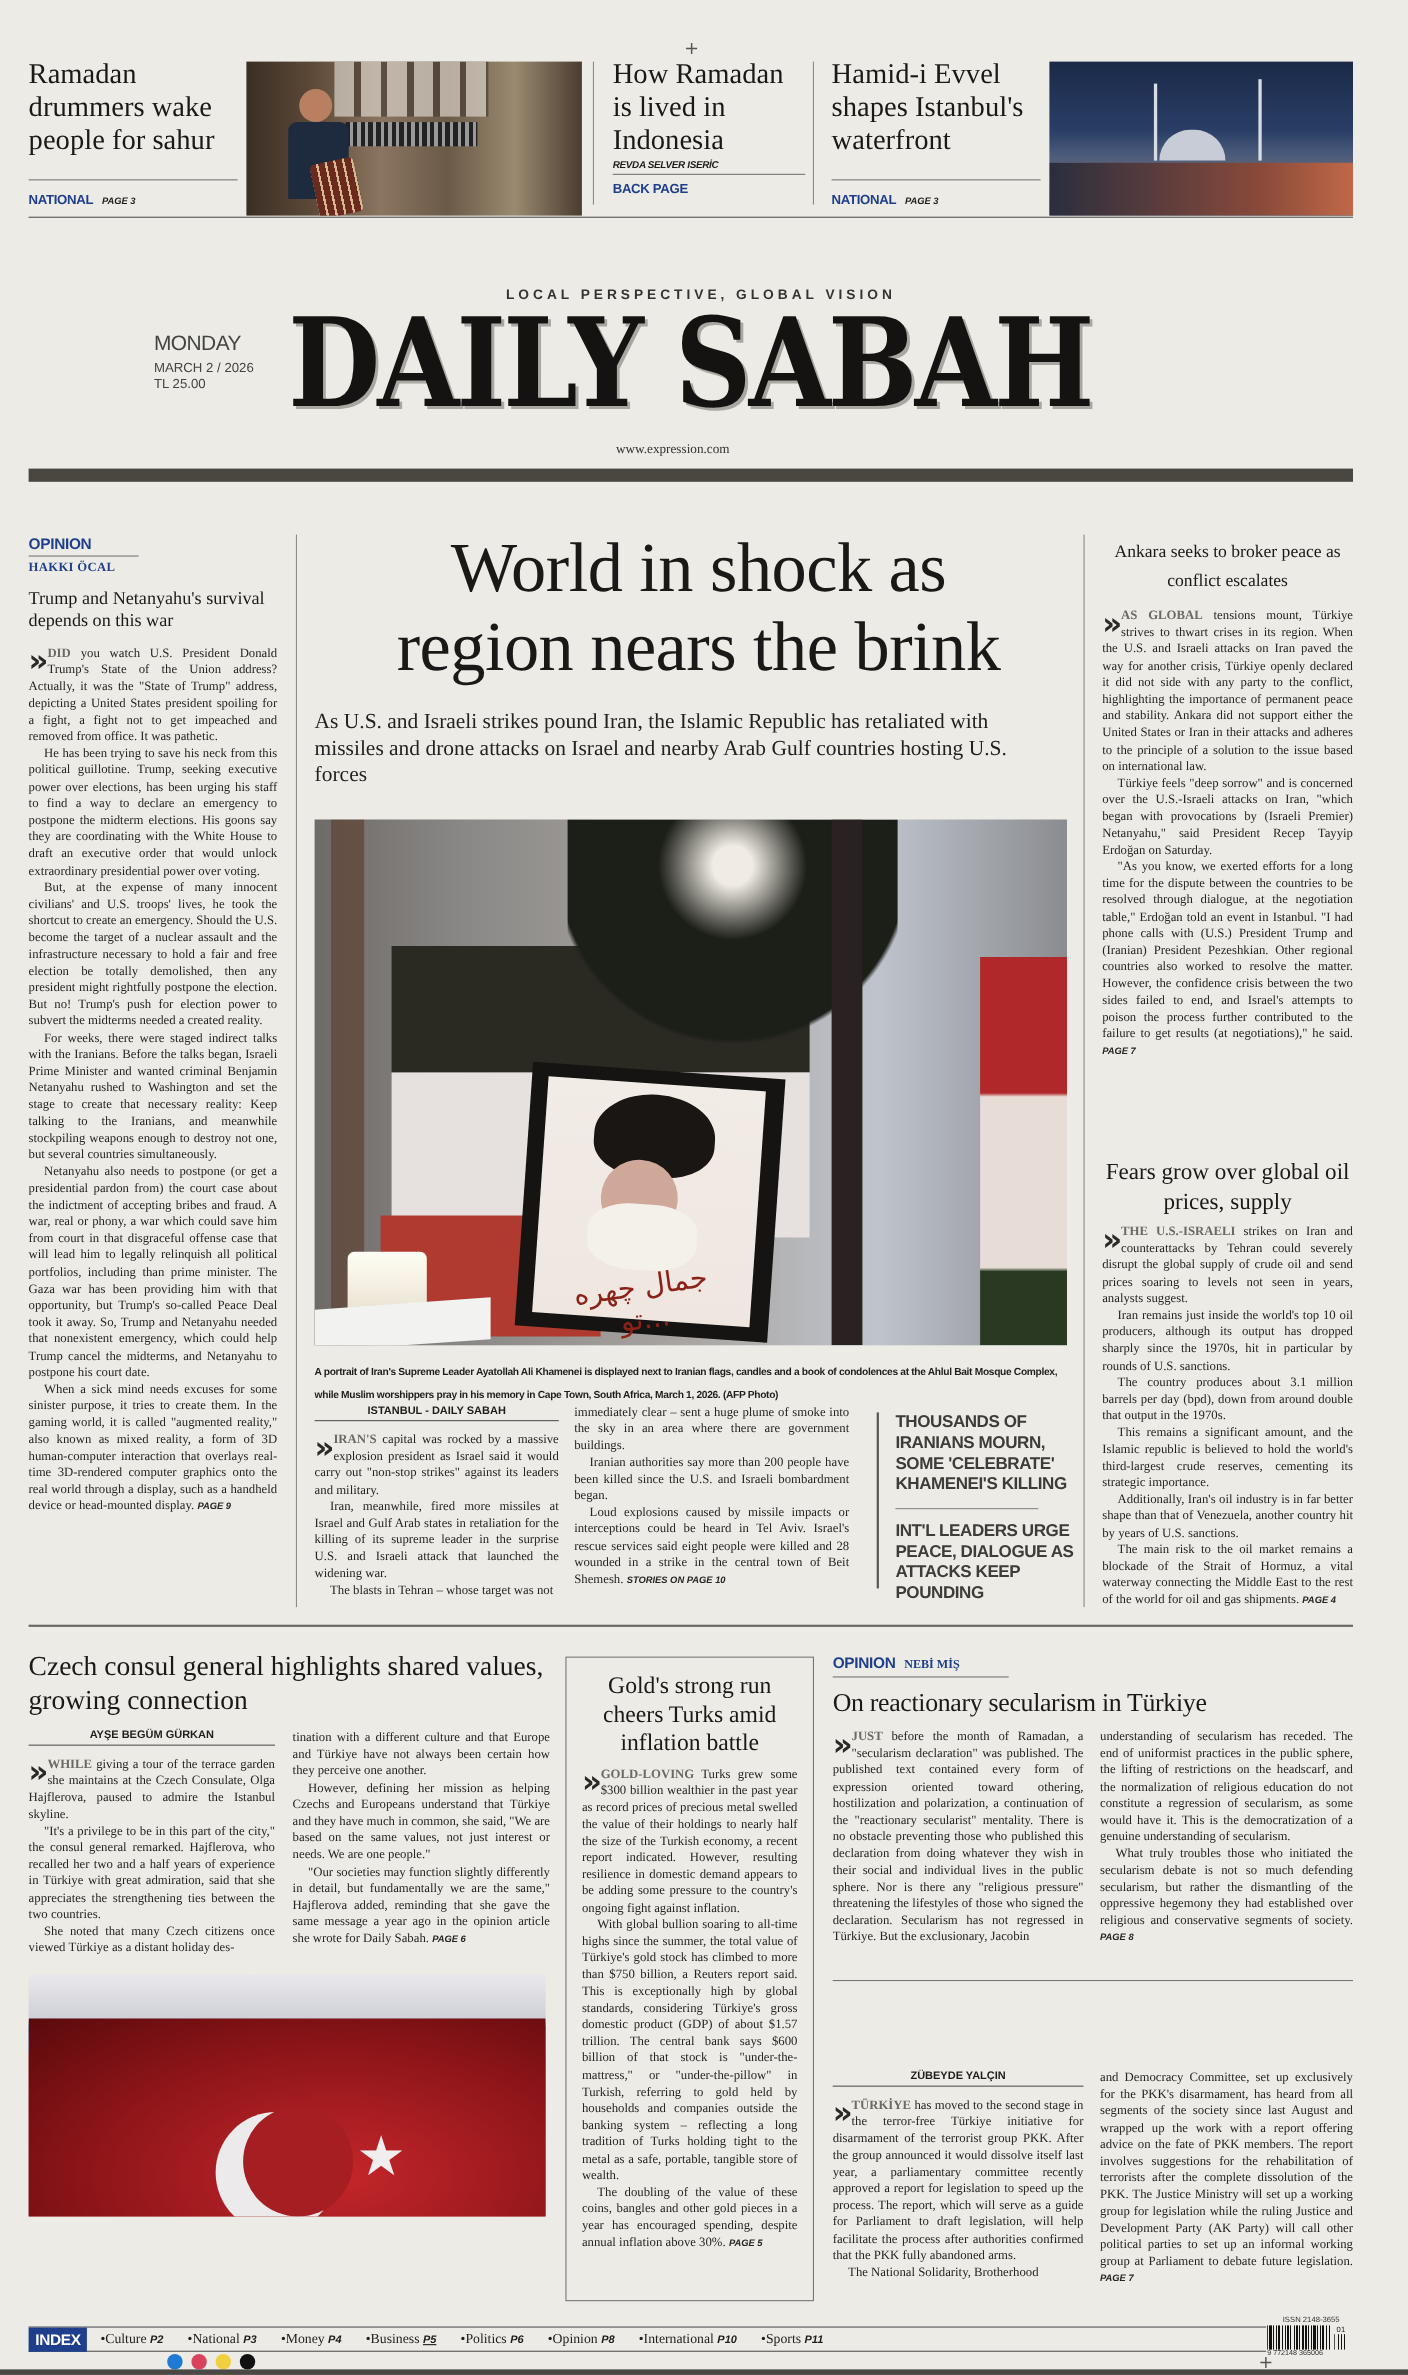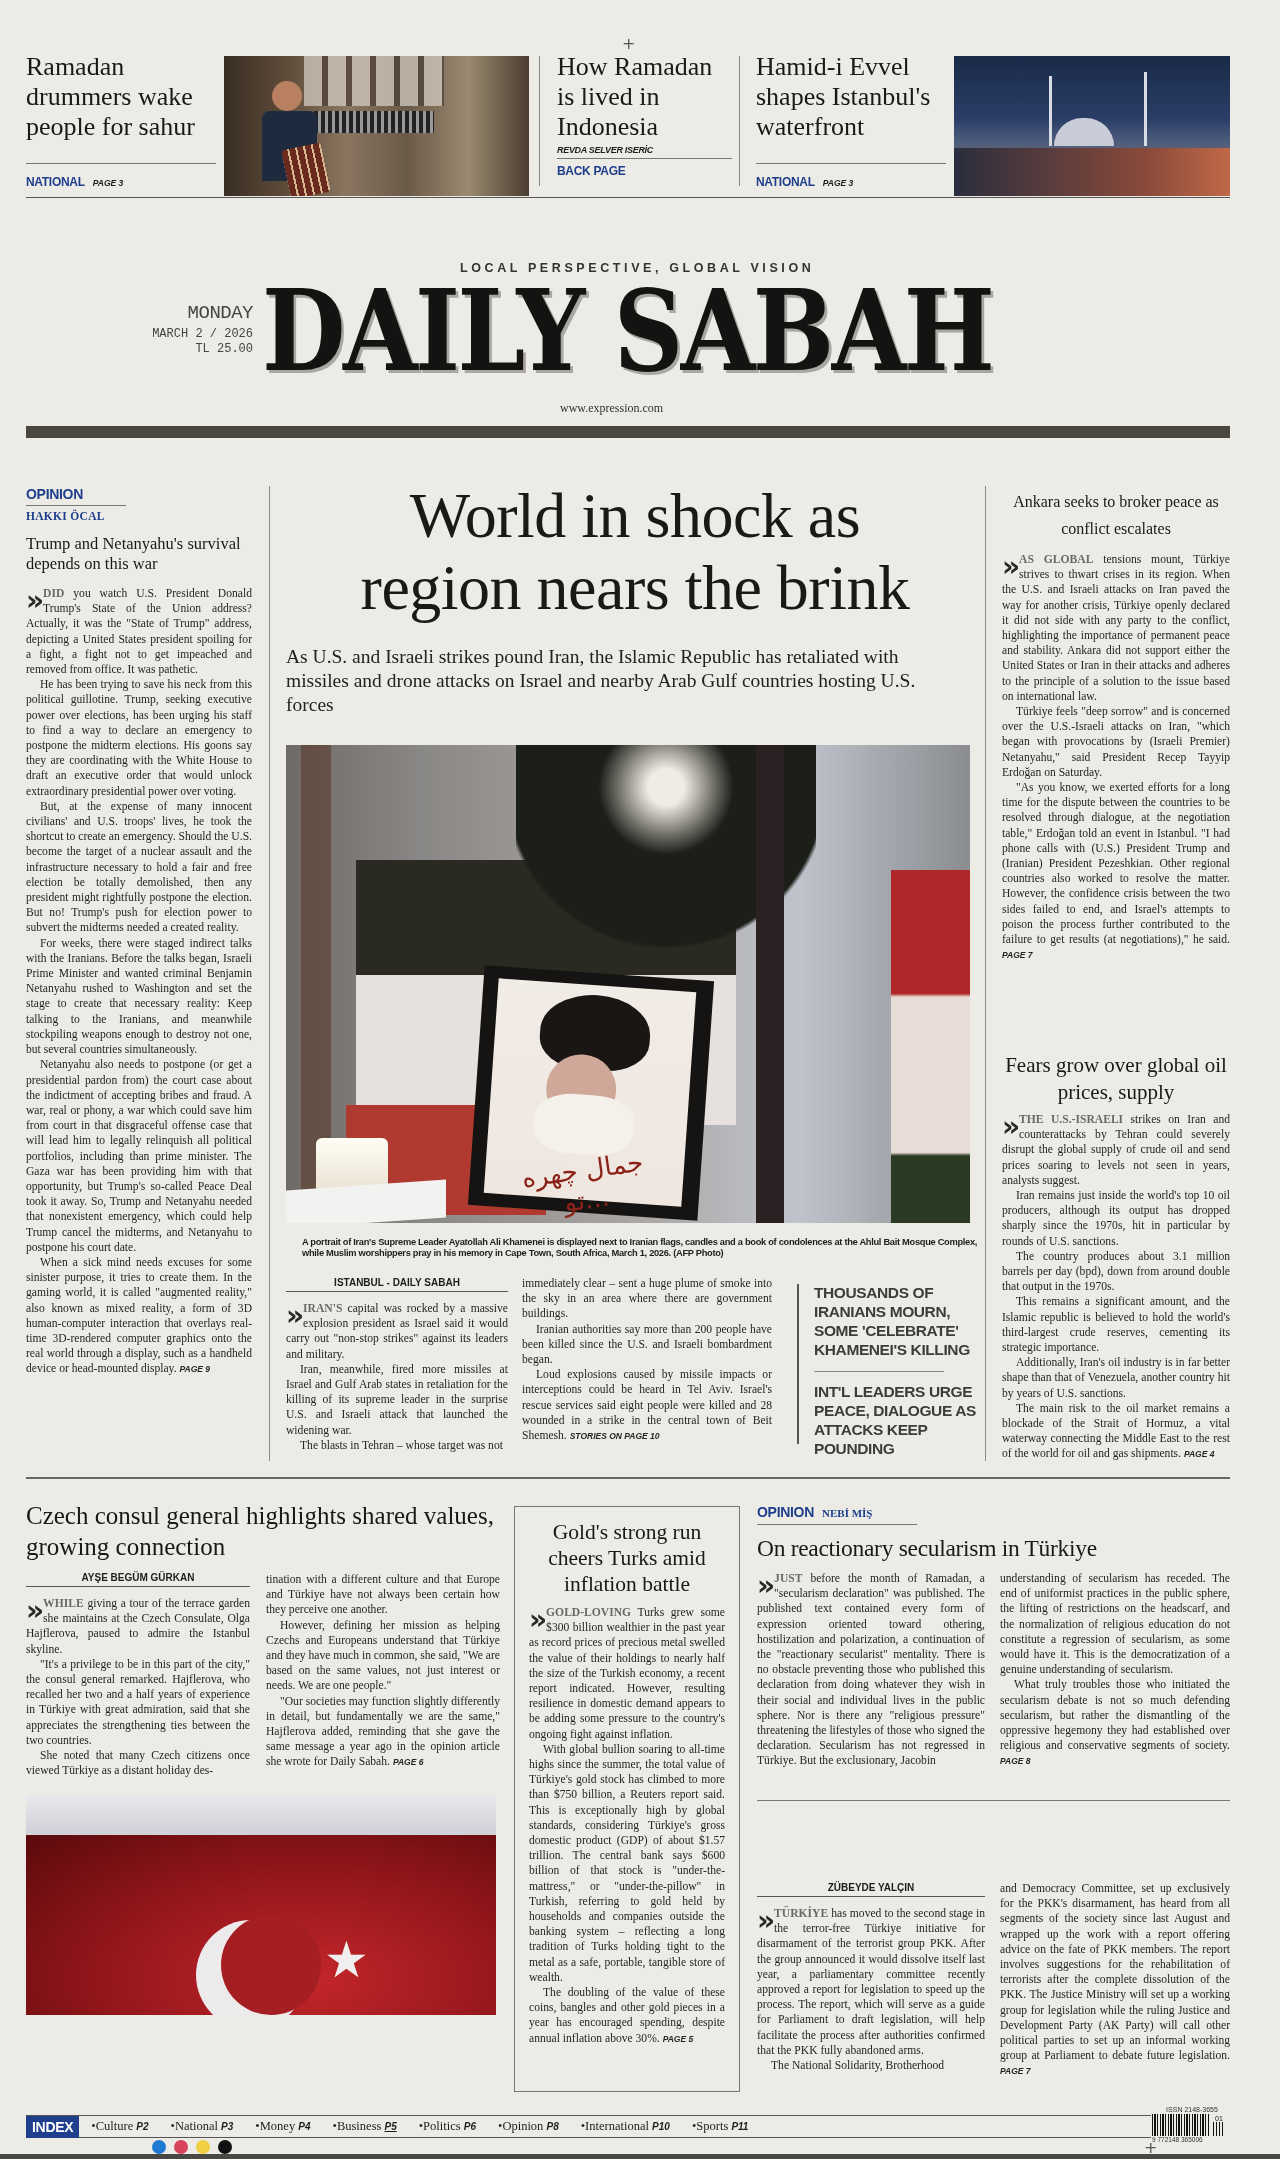--- a/index.html
+++ b/index.html
@@ -61,21 +61,21 @@
 <div class="photo" style="left:954px;top:56px;width:276px;height:140px;background:linear-gradient(180deg,#1a2a48 0%,#2a3e66 45%,#4a5a7a 60%,#6a6a78 75%,#3a3a4a 100%);">
   <div class="abs" style="left:100px;top:62px;width:60px;height:28px;border-radius:30px 30px 0 0;background:#c8ccd6;"></div>
   <div class="abs" style="left:95px;top:20px;width:3px;height:70px;background:#d8dce4;"></div>
   <div class="abs" style="left:190px;top:16px;width:3px;height:74px;background:#d8dce4;"></div>
   <div class="abs" style="left:0;top:92px;width:276px;height:48px;background:linear-gradient(90deg,#2a2e3e,#8a4a3a 70%,#c06848);"></div>
 </div>
 
 <div class="rule" style="left:26px;top:197px;width:1204px;height:1px;background:#555;"></div>
 
 <div class="abs cond" style="left:460px;top:261px;font-size:12.5px;letter-spacing:3.6px;color:#333;font-weight:bold;">LOCAL PERSPECTIVE, GLOBAL VISION</div>
-<div class="abs" style="left:140px;top:302px;width:113px;text-align:right;font-family:Liberation Mono, monospace;color:#444;">
+<div class="abs" style="left:140px;top:302px;width:113px;text-align:left;font-family:Liberation Sans, sans-serif;color:#444;">
   <div style="font-size:19px;letter-spacing:-0.5px;">MONDAY</div>
   <div style="font-size:12px;margin-top:3px;">MARCH 2 / 2026</div>
   <div style="font-size:12px;margin-top:1px;">TL 25.00</div>
 </div>
 <div class="abs" style="left:262px;top:272px;width:730px;height:118px;font-family:'DejaVu Serif',serif;font-weight:bold;font-size:112px;line-height:118px;letter-spacing:-3px;color:#141312;text-shadow:3px 3px 0 #a9a7a2;transform:scaleX(0.86);transform-origin:left;white-space:nowrap;">DAILY SABAH</div>
 <div class="abs" style="left:560px;top:401px;font-size:12px;color:#333;">www.expression.com</div>
 <div class="rule" style="left:26px;top:426px;width:1204px;height:12px;background:#4a4741;"></div>
 
 <div class="abs" style="left:26px;top:486px;width:226px;">
   <div class="cond blue" style="font-size:14px;">OPINION</div>
@@ -110,21 +110,21 @@
   <div class="abs" style="left:190px;top:228px;width:230px;height:240px;background:#151412;transform:rotate(4deg);"></div>
   <div class="abs" style="left:205px;top:240px;width:198px;height:215px;background:linear-gradient(180deg,#f2ece6 0%,#efe6e0 100%);transform:rotate(4deg);">
     <div class="abs" style="left:45px;top:10px;width:110px;height:75px;border-radius:50% 50% 40% 40%;background:#1a1614;"></div>
     <div class="abs" style="left:55px;top:70px;width:70px;height:70px;border-radius:50%;background:#d0a89a;"></div>
     <div class="abs" style="left:45px;top:110px;width:100px;height:60px;border-radius:40%;background:#f4f0ea;"></div>
     <div class="abs" style="left:20px;top:170px;width:160px;font-size:26px;color:#8a2218;text-align:center;font-family:'DejaVu Sans',sans-serif;transform:rotate(-12deg);">جمال چهره تو...</div>
   </div>
   <div class="abs" style="left:30px;top:393px;width:72px;height:60px;border-radius:6px;background:linear-gradient(180deg,#fffef4,#e8e0d0);"></div>
   <div class="abs" style="left:0;top:440px;width:160px;height:38px;background:#f2f2f0;transform:skewY(-4deg);"></div>
 </div>
-<div class="abs cond" style="left:302px;top:1237px;width:690px;font-size:9.3px;line-height:11px;color:#1e1e1c;font-weight:bold;">A portrait of Iran's Supreme Leader Ayatollah Ali Khamenei is displayed next to Iranian flags, candles and a book of condolences at the Ahlul Bait Mosque Complex, while Muslim worshippers pray in his memory in Cape Town, South Africa, March 1, 2026. (AFP Photo)</div>
+<div class="abs cond" style="left:286px;top:1237px;width:690px;font-size:9.3px;line-height:21px;color:#1e1e1c;font-weight:bold;">A portrait of Iran's Supreme Leader Ayatollah Ali Khamenei is displayed next to Iranian flags, candles and a book of condolences at the Ahlul Bait Mosque Complex, while Muslim worshippers pray in his memory in Cape Town, South Africa, March 1, 2026. (AFP Photo)</div>
 
 <div class="abs" style="left:286px;top:1277px;width:222px;">
   <div class="byline">ISTANBUL - DAILY SABAH</div>
   <div class="body-text" style="margin-top:9px;">
     <p class="lead"><span class="lead-mark">»</span><span class="lead-word">IRAN'S</span> <span>capital was rocked by a massive explosion president as Israel said it would carry out "non-stop strikes" against its leaders and military.</span></p>
     <p>Iran, meanwhile, fired more missiles at Israel and Gulf Arab states in retaliation for the killing of its supreme leader in the surprise U.S. and Israeli attack that launched the widening war.</p>
     <p>The blasts in Tehran – whose target was not</p>
   </div>
 </div>
 <div class="abs body-text" style="left:522px;top:1276px;width:250px;">

